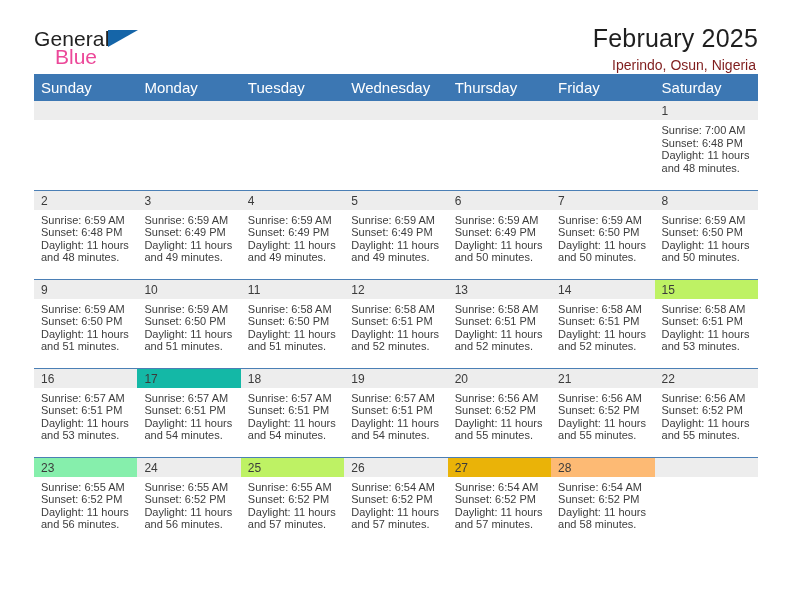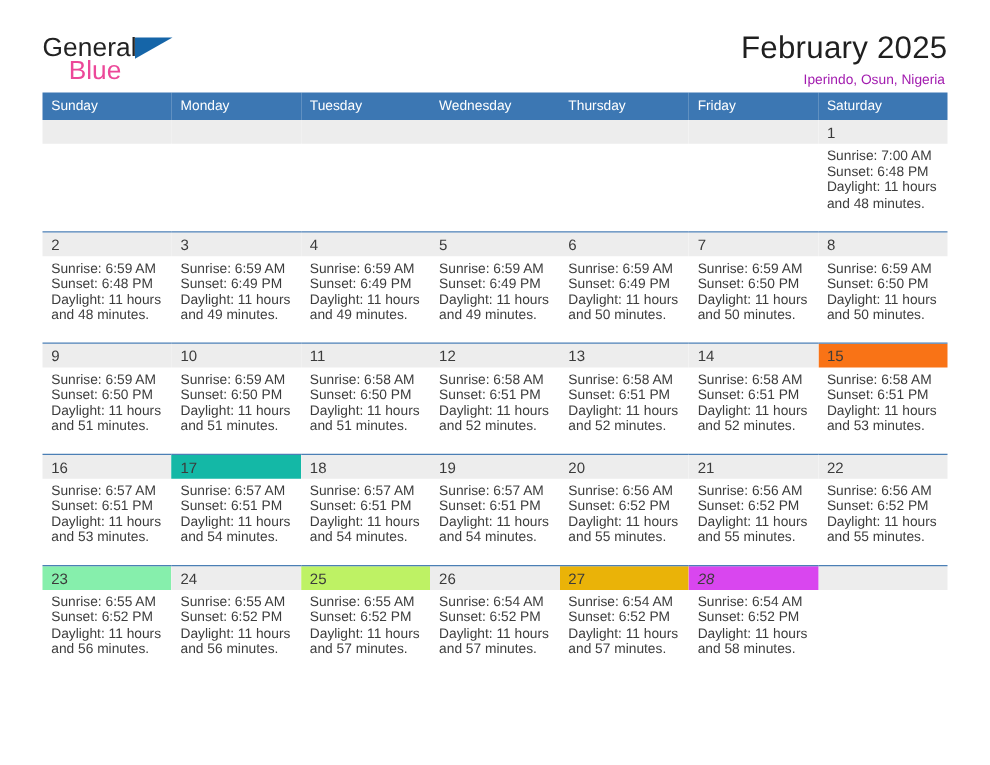--- a/index.html
+++ b/index.html
@@ -66,36 +66,36 @@
   }
   .cal-title {
     font-size: 25px;
     color: #1f1f1f;
     line-height: 1.12;
     font-weight: normal;
     margin: 0;
     letter-spacing: .2px;
   }
   .cal-subtitle {
-    font-size: 11px;
-    color: #a21caf;
+    font-size: 14px;
+    color: #7f1d1d;
     margin: 6px 2px 0 0;
     line-height: 1.1;
   }
 
   
   .calendar {
     width: 724px;
     border-collapse: collapse;
     table-layout: fixed;
   }
   .calendar th {
     background: #3c77b3;
     color: #ffffff;
-    font-size: 11px;
+    font-size: 15px;
     font-weight: normal;
     text-align: left;
     padding: 5px 0 5px 7px;
     height: 19px;
     box-sizing: border-box;
     border: none;
   }
   .calendar td {
     vertical-align: top;
     padding: 0;
@@ -390,21 +390,21 @@
               <div class="day-lines">
                 <div>Sunrise: 6:58 AM</div>
                 <div>Sunset: 6:51 PM</div>
                 <div>Daylight: 11 hours</div>
                 <div>and 52 minutes.</div>
               </div>
             </div>
           </td>
           <td class="day-cell" style="border-top-color: rgb(75, 127, 181);">
             <div class="day-cell-inner">
-              <div class="day-num-band" style="background: #f97316;">15</div>
+              <div class="day-num-band" style="background: #bef264;">15</div>
               <div class="day-lines">
                 <div>Sunrise: 6:58 AM</div>
                 <div>Sunset: 6:51 PM</div>
                 <div>Daylight: 11 hours</div>
                 <div>and 53 minutes.</div>
               </div>
             </div>
           </td>
         </tr>
         <tr class="week-row">
@@ -537,21 +537,21 @@
               <div class="day-lines">
                 <div>Sunrise: 6:54 AM</div>
                 <div>Sunset: 6:52 PM</div>
                 <div>Daylight: 11 hours</div>
                 <div>and 57 minutes.</div>
               </div>
             </div>
           </td>
           <td class="day-cell" style="border-top-color: rgb(75, 127, 181);">
             <div class="day-cell-inner">
-              <div class="day-num-band" style="background: #d946ef; font-style: italic;">28</div>
+              <div class="day-num-band" style="background: #fdba74;">28</div>
               <div class="day-lines">
                 <div>Sunrise: 6:54 AM</div>
                 <div>Sunset: 6:52 PM</div>
                 <div>Daylight: 11 hours</div>
                 <div>and 58 minutes.</div>
               </div>
             </div>
           </td>
           <td class="day-cell empty" style="border-top-color: rgb(75, 127, 181);">
             <div class="day-cell-inner">

